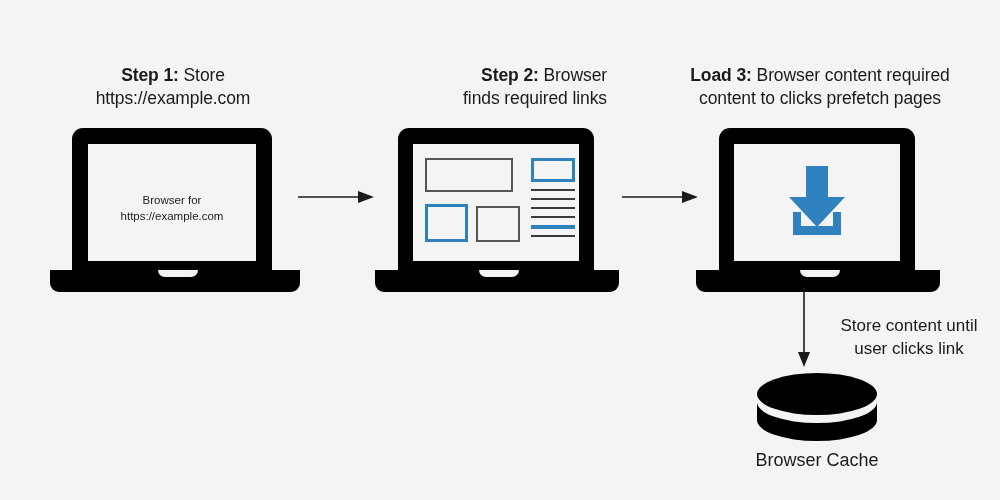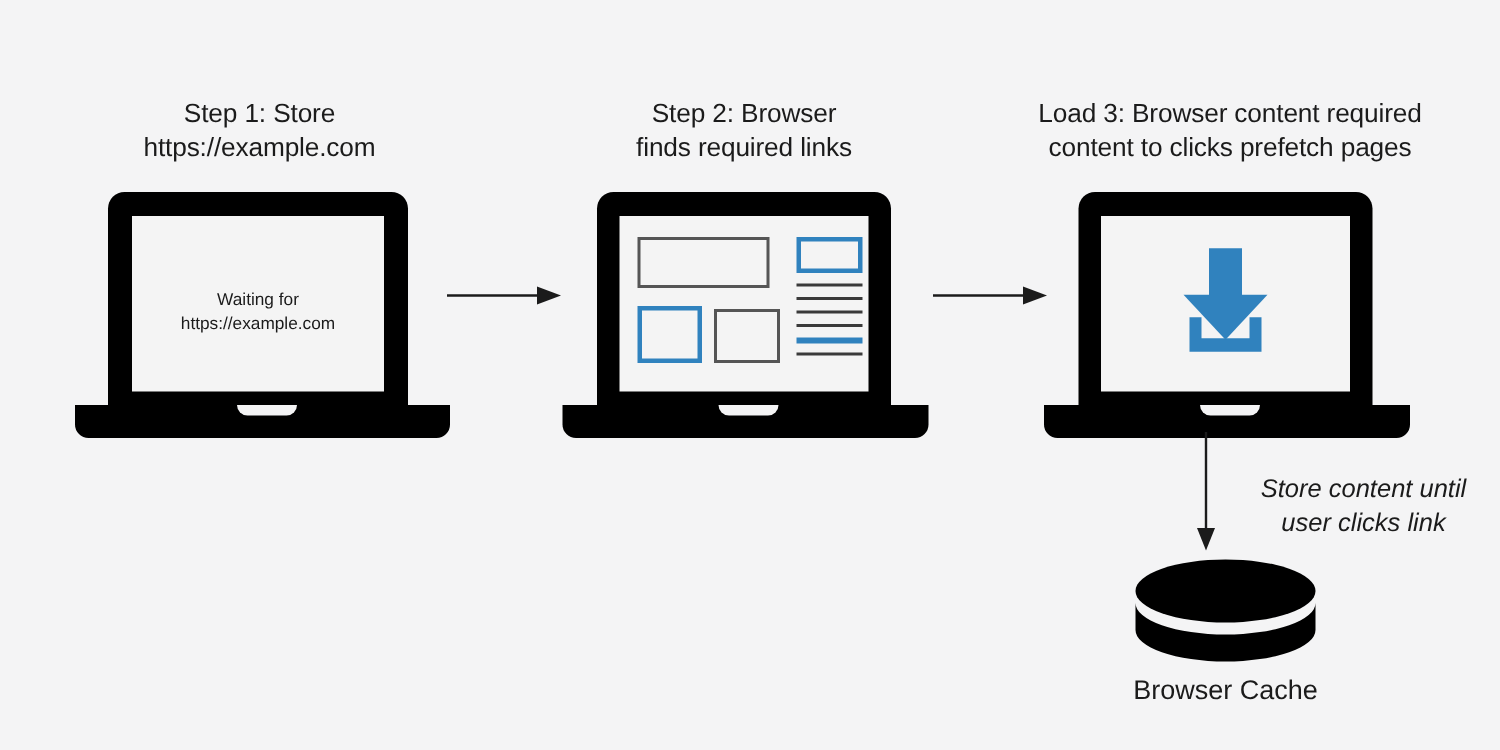--- a/index.html
+++ b/index.html
@@ -24,25 +24,25 @@
 
   
   .caption {
     position: absolute;
     text-align: center;
     font-size: 17.5px;
     line-height: 23px;
     color: #1b1b1b;
     letter-spacing: -0.1px;
   }
-  .caption .strong { font-weight: normal; }
+  .caption .strong { font-weight: bold; }
   .caption .line { display: block; white-space: nowrap; }
 
   #caption-1 { left: 33px;  top: 64px; width: 280px; }
-  #caption-2 { left: 385px; top: 64px; width: 222px; }
+  #caption-2 { left: 385px; top: 64px; width: 222px; text-align: right; }
   #caption-3 { left: 672px; top: 64px; width: 296px; }
 
   
   .laptop { position: absolute; }
   .laptop .lid {
     position: absolute;
     left: 0; top: 0;
     background: #000;
     border-radius: 11px 11px 2px 2px;
   }
@@ -122,21 +122,21 @@
   #store-note {
     position: absolute;
     left: 826px;
     top: 314px;
     width: 166px;
     font-size: 17px;
     line-height: 23px;
     text-align: center;
     color: #1b1b1b;
   }
-  #store-note span { display: block; white-space: nowrap; font-style: italic; }
+  #store-note span { display: block; white-space: nowrap; }
 
   
   #database { position: absolute; left: 756px; top: 372px; width: 122px; height: 72px; }
   #cache-label {
     position: absolute;
     left: 730px;
     top: 450px;
     width: 174px;
     text-align: center;
     font-size: 18px;
@@ -160,21 +160,21 @@
 
   <div class="caption" id="caption-3">
     <span class="line"><b class="strong">Load 3:</b><span> Browser content required</span></span>
     <span class="line">content to clicks prefetch pages</span>
   </div>
 
   <div class="laptop" id="laptop-1">
     <div class="lid"></div>
     <div class="screen">
       <div class="screen-text">
-        <span>Waiting for</span>
+        <span>Browser for</span>
         <span>https://example.com</span>
       </div>
     </div>
     <div class="base"></div>
     <div class="notch"></div>
   </div>
 
   <div class="arrow-h" id="arrow-1">
     <svg width="76" height="14" viewBox="0 0 76 14">
       <line x1="0" y1="7" x2="62" y2="7" stroke="#1b1b1b" stroke-width="1.6"></line>

